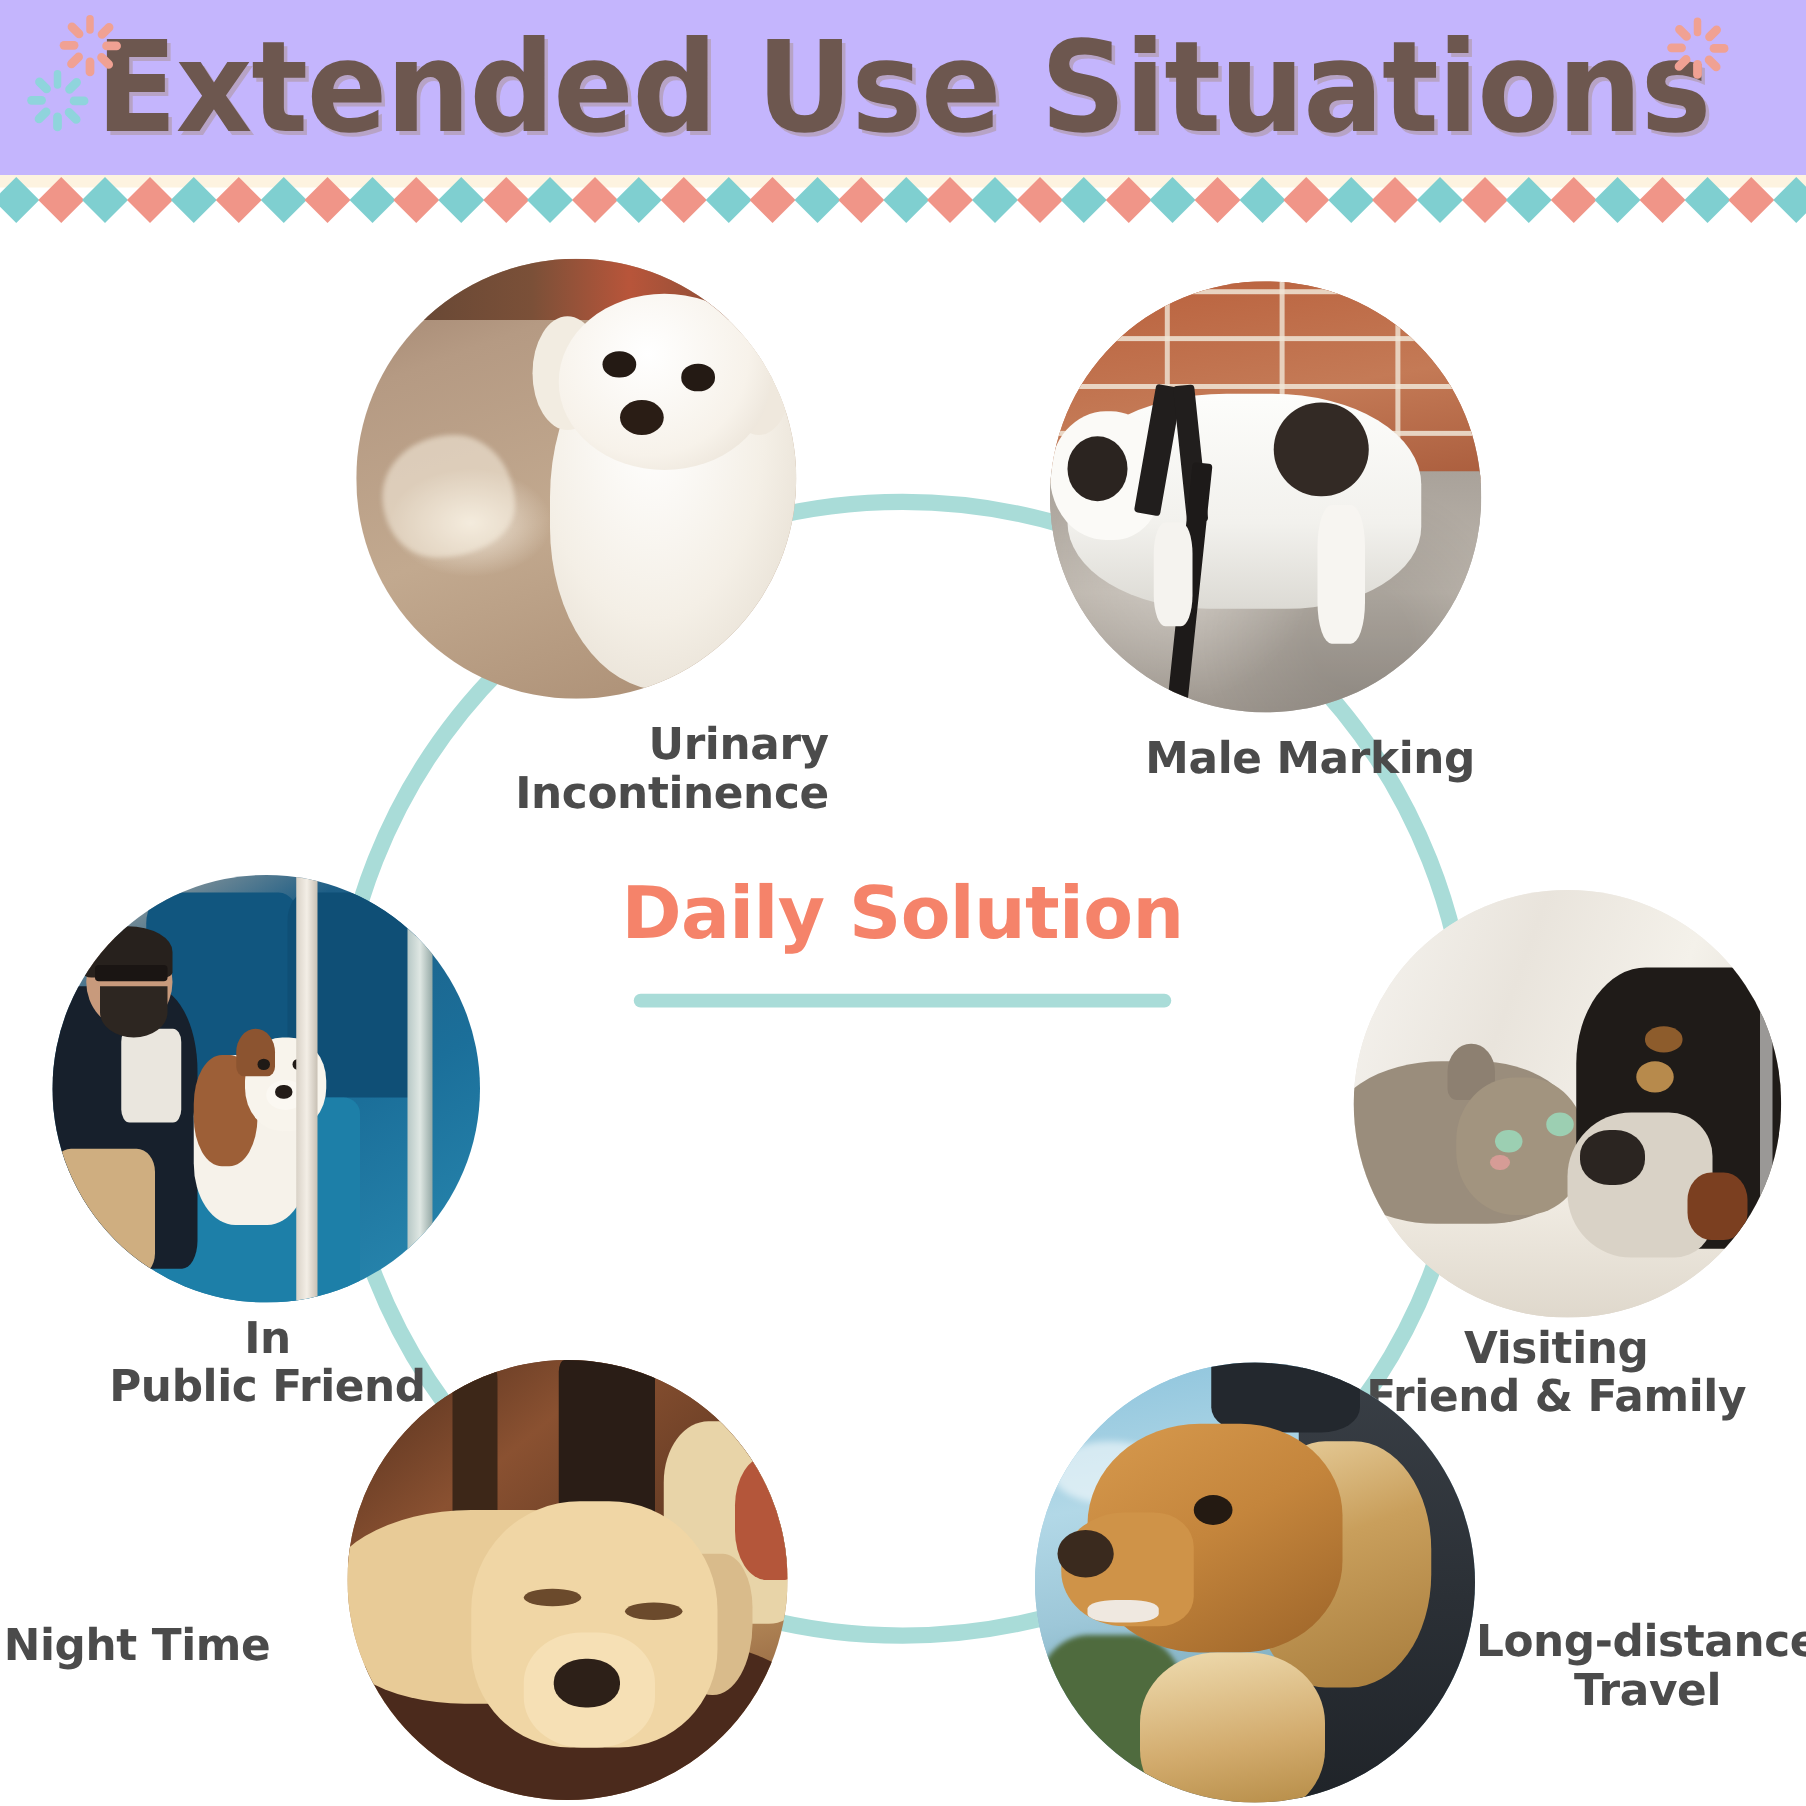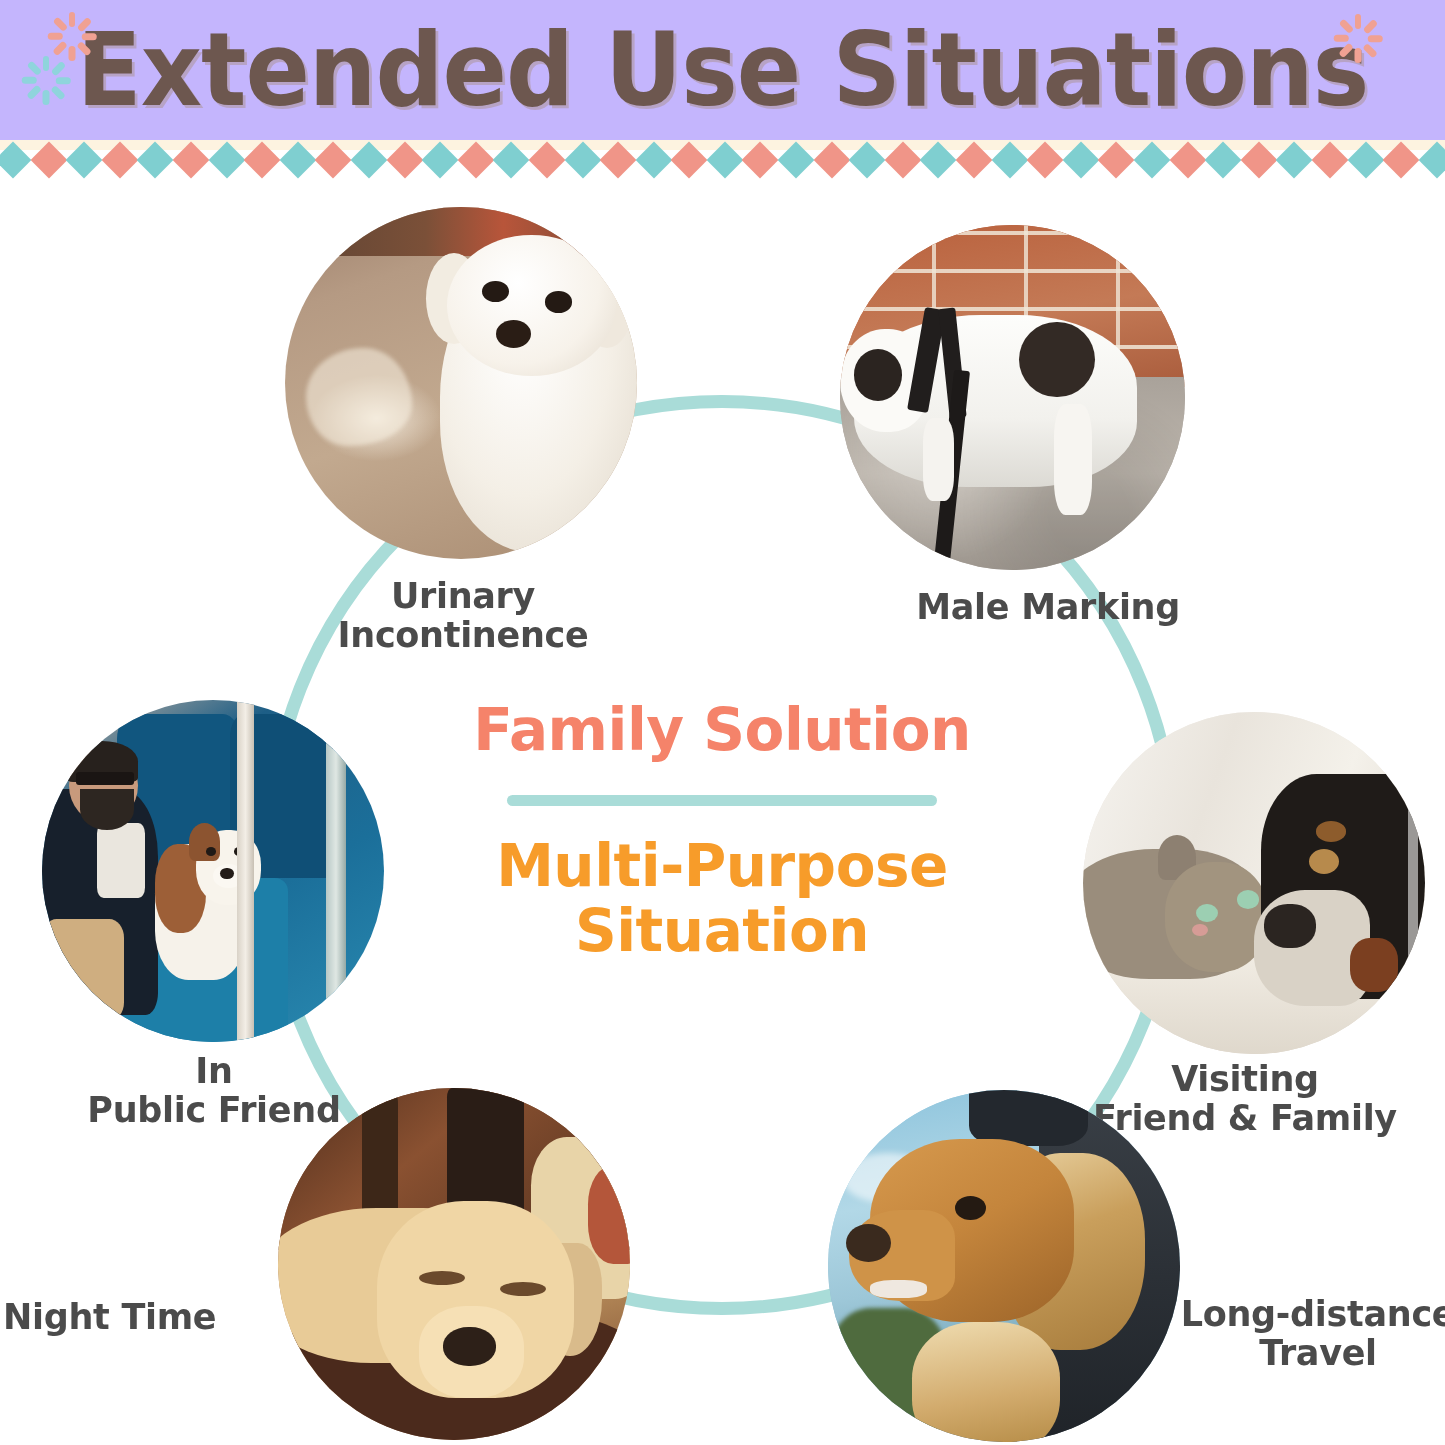--- a/index.html
+++ b/index.html
@@ -159,21 +159,21 @@
     font-size: 35px;
     color: #4b4b4b;
     line-height: 1.12;
     white-space: pre-line;
     letter-spacing: -0.3px;
   }
 
   
   .n-urinary   { left: 285px;  top: 207px; }
   .n-urinary .photo { width: 352px; height: 352px; }
-  .n-urinary .node-label { left: -22px; top: 370px; width: 400px; text-align: center; }
+  .n-urinary .node-label { left: -22px; top: 370px; width: 400px; text-align: right; }
 
   .n-male      { left: 840px;  top: 225px; }
   .n-male .photo { width: 345px; height: 345px; }
   .n-male .node-label { left: 10px; top: 363px; width: 330px; text-align: right; }
 
   .n-public    { left: 42px;   top: 700px; }
   .n-public .photo { width: 342px; height: 342px; }
   .n-public .node-label { left: -38px; top: 352px; width: 420px; text-align: center; }
 
   .n-visiting  { left: 1083px; top: 712px; }
@@ -544,19 +544,17 @@
         <div class="t-nose"></div>
         <div class="t-eye"></div>
         <div class="t-chest"></div>
       </div>
     </div>
     <div class="node-label">Long-distance
 Travel</div>
   </div>
 
   <div class="center-block">
-    <div class="center-line1">Family Solution</div>
+    <div class="center-line1">Daily Solution</div>
     <div class="center-divider"></div>
-    <div class="center-line2">Multi-Purpose
-Situation</div>
   </div>
 
 </div>
 
 </body></html>

